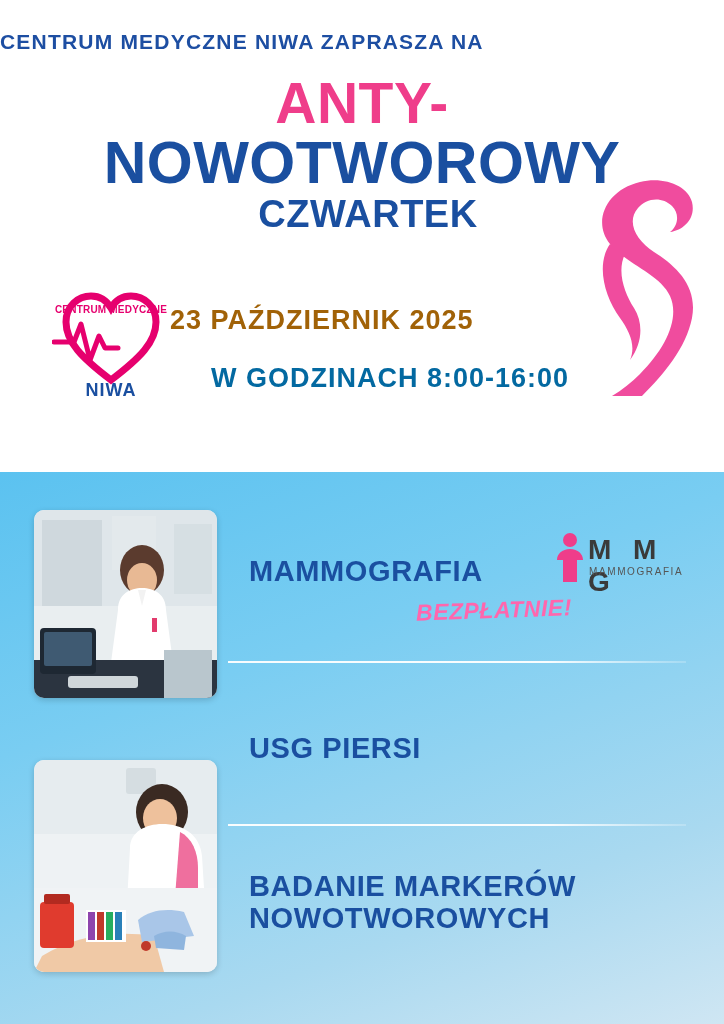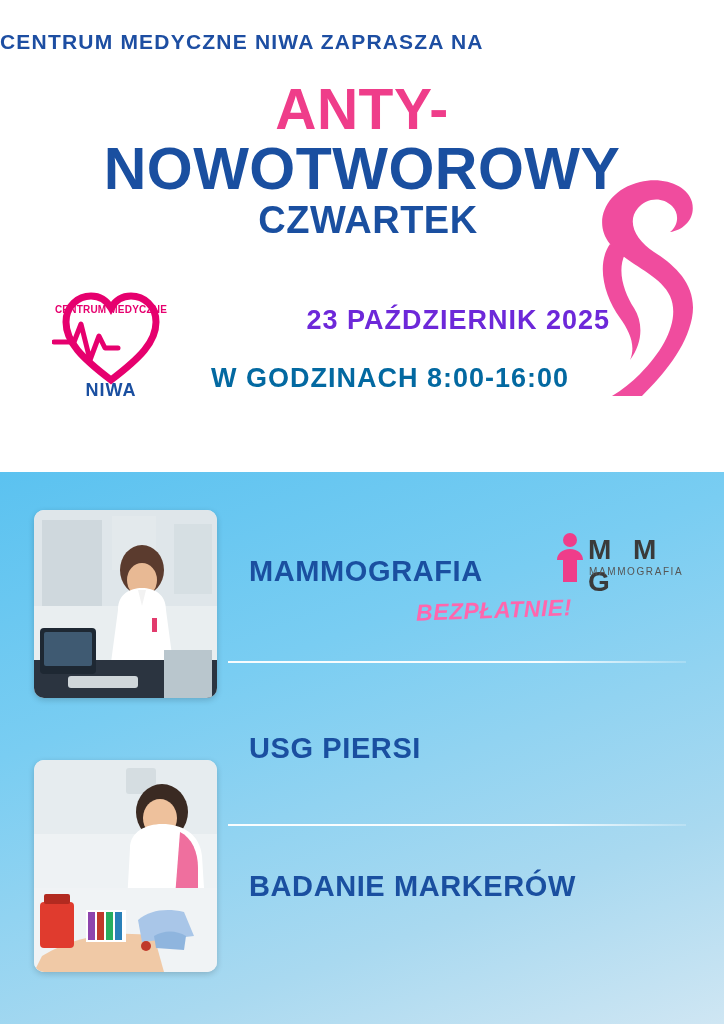--- a/index.html
+++ b/index.html
@@ -34,21 +34,21 @@
     left: 0;
     width: 724px;
     text-align: left;
     font-size: 21px;
     font-weight: bold;
     letter-spacing: 1.2px;
     color: #1d4ea2;
   }
   .title-block {
     position: absolute;
-    top: 80px;
+    top: 74px;
     left: 0;
     width: 724px;
     text-align: center;
     line-height: 1.04;
   }
   .t1 {
     font-size: 57px;
     font-weight: bold;
     letter-spacing: 0.5px;
     color: #ef3d8a;
@@ -67,25 +67,25 @@
     letter-spacing: 0.5px;
     color: #1a4fa0;
     display: block;
     margin-left: 12px;
   }
   .date-line {
     position: absolute;
     top: 305px;
     left: 170px;
     width: 440px;
-    text-align: right;
+    text-align: left;
     font-size: 27px;
     font-weight: bold;
     letter-spacing: 1px;
-    color: #6d28d9;
+    color: #a16207;
   }
   .hours-line {
     position: absolute;
     top: 363px;
     left: 170px;
     width: 440px;
     text-align: center;
     font-size: 27px;
     font-weight: bold;
     letter-spacing: 1px;
@@ -323,20 +323,21 @@
     <div class="free-label">BEZPŁATNIE!</div>
 
     <div class="divider divider-1"></div>
 
     <div class="svc svc-2">USG PIERSI</div>
 
     <div class="divider divider-2"></div>
 
     <div class="svc svc-3">
       <span>BADANIE MARKERÓW</span><br>
+      <span>NOWOTWOROWYCH</span>
     </div>
 
     <div class="mmg">
       <svg class="mmg-fig" viewBox="0 0 34 52">
         <circle cx="17" cy="8" r="7" fill="#ef3d8a"></circle>
         <path d="M17 17 C25 17 30 22 30 28 L24 28 L24 50 L10 50 L10 28 L4 28 C4 22 9 17 17 17 Z" fill="#ef3d8a"></path>
       </svg>
       <div class="mmg-letters">M M G</div>
       <div class="mmg-sub">MAMMOGRAFIA</div>
     </div>

